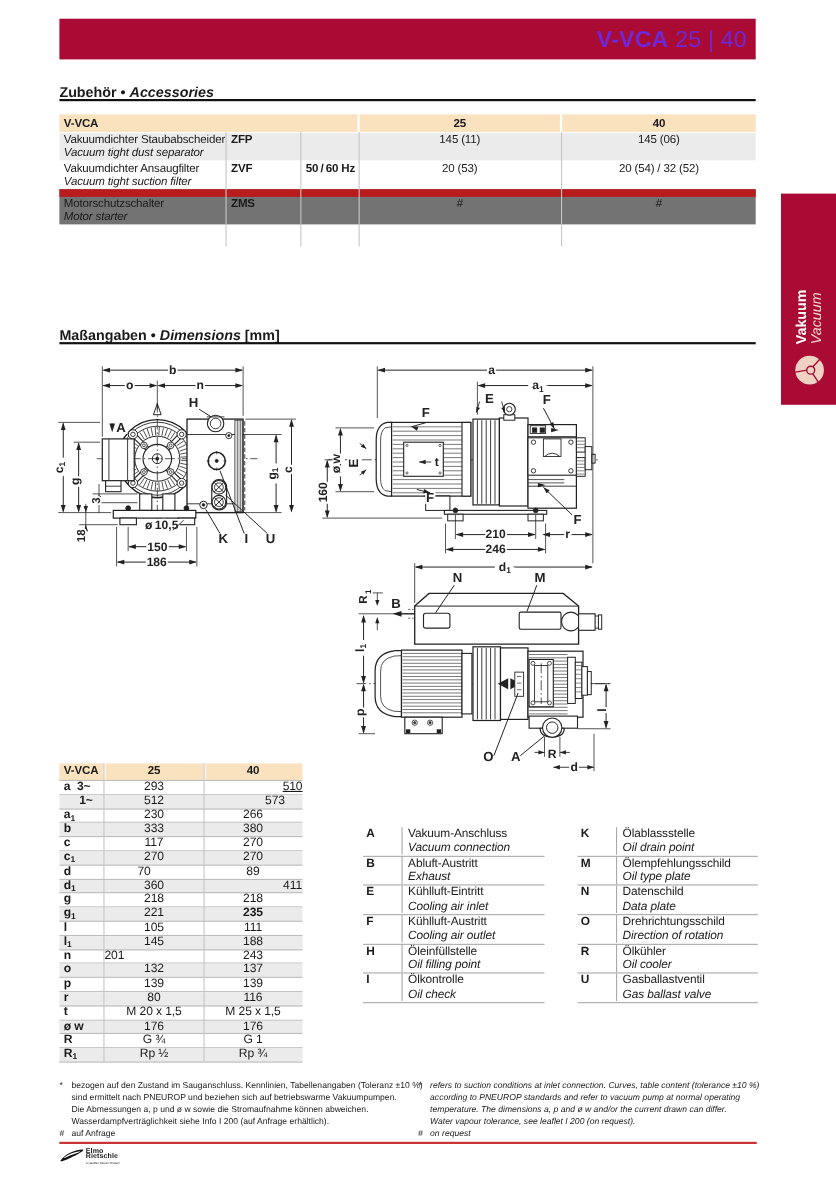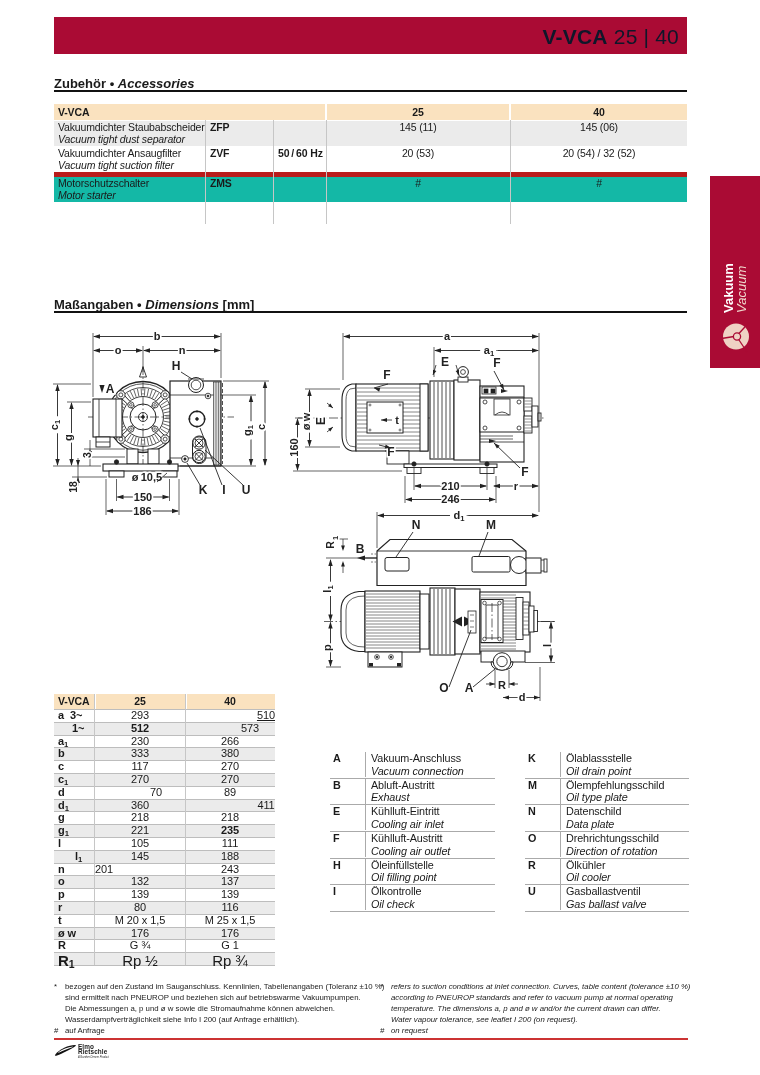--- a/index.html
+++ b/index.html
@@ -8,21 +8,21 @@
   .abs{position:absolute;}
   .b{font-weight:bold;}
   .i{font-style:italic;}
   sub.s{font-size:70%;vertical-align:baseline;position:relative;top:2px;}
 </style>
 </head>
 <body>
 
 <div class="abs" style="left:54px;top:17px;width:633px;height:37px;background:#AA0B34;"></div>
 
-<div class="abs" style="left:54px;top:25px;width:625px;height:24px;text-align:right;color:#0f172a;font-size:21px;letter-spacing:0.2px;"><span class="b">V-VCA</span> 25&nbsp;|&nbsp;40</div>
+<div class="abs" style="left:54px;top:25px;width:625px;height:24px;text-align:right;color:#6d28d9;font-size:21px;letter-spacing:0.2px;"><span class="b">V-VCA</span> 25&nbsp;|&nbsp;40</div>
 
 <div class="abs" style="left:54px;top:76px;width:634px;font-size:13px;"><span class="b">Zubehör</span> <span class="b">•</span> <span class="b i">Accessories</span></div>
 
 <div class="abs" style="left:54px;top:90px;width:633px;height:1.6px;background:#111;"></div>
 
 <div class="abs" style="left:54px;top:104px;width:633px;font-size:10.5px;letter-spacing:-0.15px;">
 
   <div style="position:relative;height:16px;background:#FAE2BF;">
     <span class="abs b" style="left:4px;top:2px;">V-VCA</span>
     <span class="abs b" style="left:272px;top:2px;width:184px;text-align:center;">25</span>
@@ -42,21 +42,21 @@
 
   <div style="position:relative;height:25px;border-top:1px solid #fff;">
     <span class="abs" style="left:4px;top:0px;">Vakuumdichter Ansaugfilter</span>
     <span class="abs i" style="left:4px;top:12px;">Vacuum tight suction filter</span>
     <span class="abs b" style="left:156px;top:0px;">ZVF</span>
     <span class="abs b" style="left:224px;top:0px;">50 / 60 Hz</span>
     <span class="abs" style="left:272px;top:0px;width:184px;text-align:center;">20 (53)</span>
     <span class="abs" style="left:457px;top:0px;width:176px;text-align:center;">20 (54) / 32 (52)</span>
   </div>
 
-  <div style="position:relative;height:25px;border-top:5px solid #b91c1c;background:#14b8a6;">
+  <div style="position:relative;height:25px;border-top:7px solid #b91c1c;background:#737373;">
     <span class="abs" style="left:4px;top:0px;">Motorschutzschalter</span>
     <span class="abs i" style="left:4px;top:12px;">Motor starter</span>
     <span class="abs b" style="left:156px;top:0px;">ZMS</span>
     <span class="abs" style="left:272px;top:0px;width:184px;text-align:center;">#</span>
     <span class="abs" style="left:457px;top:0px;width:176px;text-align:center;">#</span>
   </div>
 
   <span class="abs" style="left:151px;top:16px;width:1px;height:104px;background:#c6c6c6;"></span>
   <span class="abs" style="left:219px;top:16px;width:1px;height:104px;background:#c6c6c6;"></span>
   <span class="abs" style="left:272px;top:16px;width:1px;height:104px;background:#c6c6c6;"></span>
@@ -692,21 +692,21 @@
   </div>
 
   <div style="position:relative;height:11.8px;border-bottom:1px solid #bdbdbd;font-size:11px;">
     <span class="abs" style="left:4px;top:-1px;"><span class="b">a</span>&nbsp;&nbsp;<span class="b">3~</span></span>
     <span class="abs" style="left:41px;top:-1px;width:90px;text-align:center;">293</span>
     <span class="abs" style="left:131px;top:-1px;width:90px;text-align:right;text-decoration:underline;">510</span>
   </div>
 
   <div style="position:relative;height:11.8px;border-bottom:1px solid #bdbdbd;background:#EBEBEB;font-size:11px;">
     <span class="abs" style="left:4px;top:-1px;"><span class="b" style="padding-left:14px">1~</span></span>
-    <span class="abs" style="left:41px;top:-1px;width:90px;text-align:center;font-weight:bold;">512</span>
+    <span class="abs" style="left:41px;top:-1px;width:90px;text-align:center;">512</span>
     <span class="abs" style="left:131px;top:-1px;width:90px;text-align:center;padding-left:20px;">573</span>
   </div>
 
   <div style="position:relative;height:11.8px;border-bottom:1px solid #bdbdbd;font-size:11px;">
     <span class="abs" style="left:4px;top:-1px;"><span class="b">a<sub class="s">1</sub></span></span>
     <span class="abs" style="left:41px;top:-1px;width:90px;text-align:center;">230</span>
     <span class="abs" style="left:131px;top:-1px;width:90px;text-align:center;">266</span>
   </div>
 
   <div style="position:relative;height:11.8px;border-bottom:1px solid #bdbdbd;background:#EBEBEB;font-size:11px;">
@@ -722,21 +722,21 @@
   </div>
 
   <div style="position:relative;height:11.8px;border-bottom:1px solid #bdbdbd;background:#EBEBEB;font-size:11px;">
     <span class="abs" style="left:4px;top:-1px;"><span class="b">c<sub class="s">1</sub></span></span>
     <span class="abs" style="left:41px;top:-1px;width:90px;text-align:center;">270</span>
     <span class="abs" style="left:131px;top:-1px;width:90px;text-align:center;">270</span>
   </div>
 
   <div style="position:relative;height:11.8px;border-bottom:1px solid #bdbdbd;font-size:11px;">
     <span class="abs" style="left:4px;top:-1px;"><span class="b">d</span></span>
-    <span class="abs" style="left:57px;top:-1px;width:90px;text-align:center;">70</span>
+    <span class="abs" style="left:32px;top:-1px;width:90px;text-align:center;">70</span>
     <span class="abs" style="left:131px;top:-1px;width:90px;text-align:center;">89</span>
   </div>
 
   <div style="position:relative;height:11.8px;border-bottom:1px solid #bdbdbd;background:#EBEBEB;font-size:11px;">
     <span class="abs" style="left:4px;top:-1px;"><span class="b">d<sub class="s">1</sub></span></span>
     <span class="abs" style="left:41px;top:-1px;width:90px;text-align:center;">360</span>
     <span class="abs" style="left:131px;top:-1px;width:90px;text-align:center;padding-left:36px;">411</span>
   </div>
 
   <div style="position:relative;height:11.8px;border-bottom:1px solid #bdbdbd;font-size:11px;">
@@ -751,21 +751,21 @@
     <span class="abs" style="left:131px;top:-1px;width:90px;text-align:center;font-weight:bold;">235</span>
   </div>
 
   <div style="position:relative;height:11.8px;border-bottom:1px solid #bdbdbd;font-size:11px;">
     <span class="abs" style="left:4px;top:-1px;"><span class="b">l</span></span>
     <span class="abs" style="left:41px;top:-1px;width:90px;text-align:center;">105</span>
     <span class="abs" style="left:131px;top:-1px;width:90px;text-align:center;">111</span>
   </div>
 
   <div style="position:relative;height:11.8px;border-bottom:1px solid #bdbdbd;background:#EBEBEB;font-size:11px;">
-    <span class="abs" style="left:4px;top:-1px;margin-left:17px;"><span class="b">l<sub class="s">1</sub></span></span>
+    <span class="abs" style="left:4px;top:-1px;"><span class="b">l<sub class="s">1</sub></span></span>
     <span class="abs" style="left:41px;top:-1px;width:90px;text-align:center;">145</span>
     <span class="abs" style="left:131px;top:-1px;width:90px;text-align:center;">188</span>
   </div>
 
   <div style="position:relative;height:11.8px;border-bottom:1px solid #bdbdbd;font-size:11px;">
     <span class="abs" style="left:4px;top:-1px;"><span class="b">n</span></span>
     <span class="abs" style="left:41px;top:-1px;width:90px;text-align:left;">201</span>
     <span class="abs" style="left:131px;top:-1px;width:90px;text-align:center;">243</span>
   </div>
 
@@ -798,21 +798,21 @@
     <span class="abs" style="left:41px;top:-1px;width:90px;text-align:center;">176</span>
     <span class="abs" style="left:131px;top:-1px;width:90px;text-align:center;">176</span>
   </div>
 
   <div style="position:relative;height:11.8px;border-bottom:1px solid #bdbdbd;font-size:11px;">
     <span class="abs" style="left:4px;top:-1px;"><span class="b">R</span></span>
     <span class="abs" style="left:41px;top:-1px;width:90px;text-align:center;">G ¾</span>
     <span class="abs" style="left:131px;top:-1px;width:90px;text-align:center;">G 1</span>
   </div>
 
-  <div style="position:relative;height:11.8px;border-bottom:1px solid #bdbdbd;background:#EBEBEB;font-size:15px;">
+  <div style="position:relative;height:11.8px;border-bottom:1px solid #bdbdbd;background:#EBEBEB;font-size:11px;">
     <span class="abs" style="left:4px;top:-1px;"><span class="b">R<sub class="s">1</sub></span></span>
     <span class="abs" style="left:41px;top:-1px;width:90px;text-align:center;">Rp ½</span>
     <span class="abs" style="left:131px;top:-1px;width:90px;text-align:center;">Rp ¾</span>
   </div>
 
   <span class="abs" style="left:40px;top:0px;width:1px;height:271px;background:#c6c6c6;"></span>
   <span class="abs" style="left:131px;top:0px;width:1px;height:271px;background:#c6c6c6;"></span>
 </div>
 
 <div class="abs" style="left:330px;top:752px;width:165px;font-size:10.8px;letter-spacing:-0.1px;">

